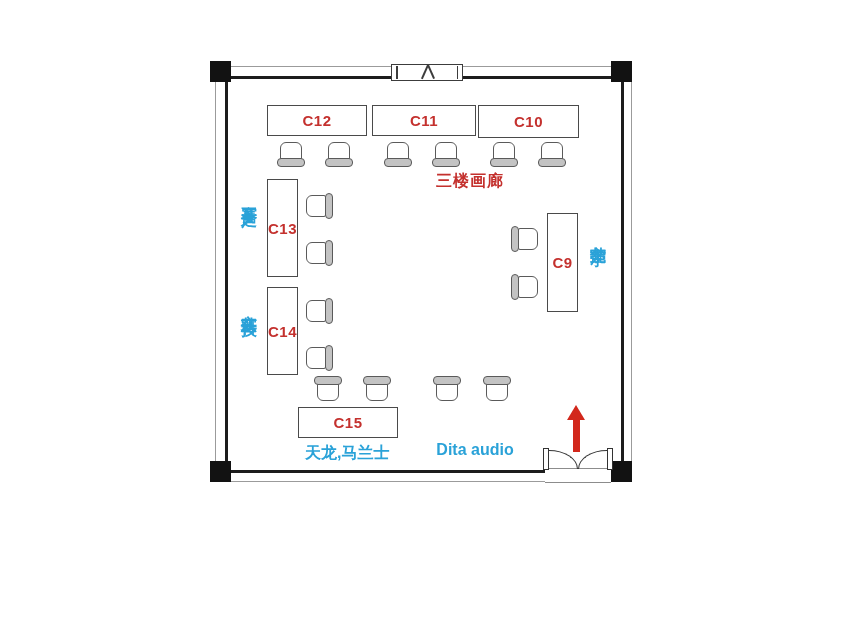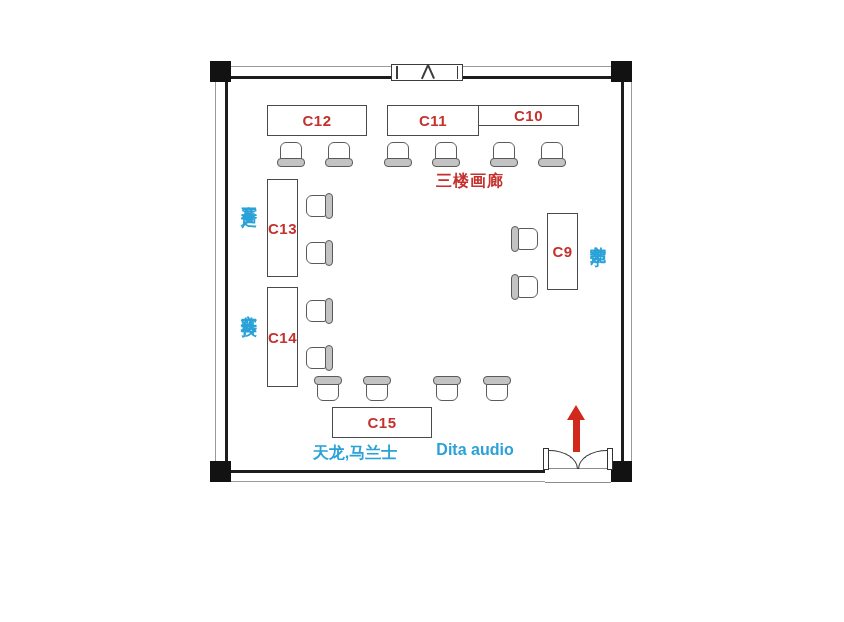--- a/index.html
+++ b/index.html
@@ -36,26 +36,26 @@
   .arc-r{left:578px;border-top:1.2px solid #333;border-left:1.2px solid #333;border-top-left-radius:100% 100%;}
 
   
   .arrow-head{left:567px;top:405px;width:0;height:0;border-left:9px solid transparent;border-right:9px solid transparent;border-bottom:15px solid #d2281c;}
   .arrow-shaft{left:572.5px;top:419px;width:7px;height:33px;background:#d2281c;}
 
   
   .booth{background:#fff;border:1.5px solid #4a4a4a;display:flex;align-items:center;justify-content:center;}
   .booth .blabel{color:#c4312e;font-size:15px;font-weight:600;letter-spacing:0.5px;white-space:nowrap;}
   .b-c12{left:267px;top:105px;width:100px;height:31px;}
-  .b-c11{left:387px;top:105px;width:92px;height:31px;}
-  .b-c10{left:478px;top:105px;width:101px;height:21px;}
+  .b-c11{left:372px;top:105px;width:104px;height:31px;}
+  .b-c10{left:478px;top:105px;width:101px;height:33px;}
   .b-c13{left:267px;top:179px;width:31px;height:98px;}
-  .b-c14{left:267px;top:287px;width:31px;height:100px;}
-  .b-c9 {left:547px;top:213px;width:31px;height:77px;}
-  .b-c15{left:298px;top:407px;width:100px;height:31px;margin-left:34px;}
+  .b-c14{left:267px;top:287px;width:31px;height:88px;}
+  .b-c9 {left:547px;top:213px;width:31px;height:99px;}
+  .b-c15{left:298px;top:407px;width:100px;height:31px;}
   .b-c16{left:422px;top:407px;width:98px;height:31px;}
 
   
   .chair{position:absolute;}
   .chair .seat{position:absolute;background:#fff;border:1.5px solid #5a5a5a;}
   .chair .back{position:absolute;background:#c3c3c3;border:1.5px solid #5a5a5a;border-radius:4px;}
   .face-up{width:26px;height:25px;}
   .face-up .seat{left:3px;top:0;width:20px;height:18px;border-radius:6px 6px 2px 2px;}
   .face-up .back{left:0;bottom:0;width:26px;height:7px;}
   .face-down{width:26px;height:25px;}
@@ -69,21 +69,21 @@
   .face-right .back{left:0;top:0;width:6px;height:24px;}
 
   
   .zone-label{color:#c4312e;font-size:16px;font-weight:600;letter-spacing:1px;white-space:nowrap;}
   .brand{color:#2aa2d8;font-size:16px;font-weight:600;white-space:nowrap;}
   .brand.vert{writing-mode:vertical-rl;text-orientation:upright;letter-spacing:2px;}
   .lbl-blind{left:436px;top:171px;}
   .lbl-saier{left:238px;top:193px;}
   .lbl-shiyi{left:238px;top:302px;}
   .lbl-ningfan{left:587px;top:232px;}
-  .lbl-tianlong{left:305px;top:443px;width:100px;text-align:center;}
+  .lbl-tianlong{left:305px;top:443px;width:100px;}
   .lbl-dita{left:425px;top:441px;width:100px;text-align:center;}
 
   .page-title{left:0;top:552px;width:844px;text-align:center;color:#222;font-size:21px;letter-spacing:3px;font-weight:500;}
 </style>
 </head>
 <body>
 
 <div class="abs" style="left:0;top:0;width:844px;height:622px;">
 
   <div class="abs outer-wall"></div>

